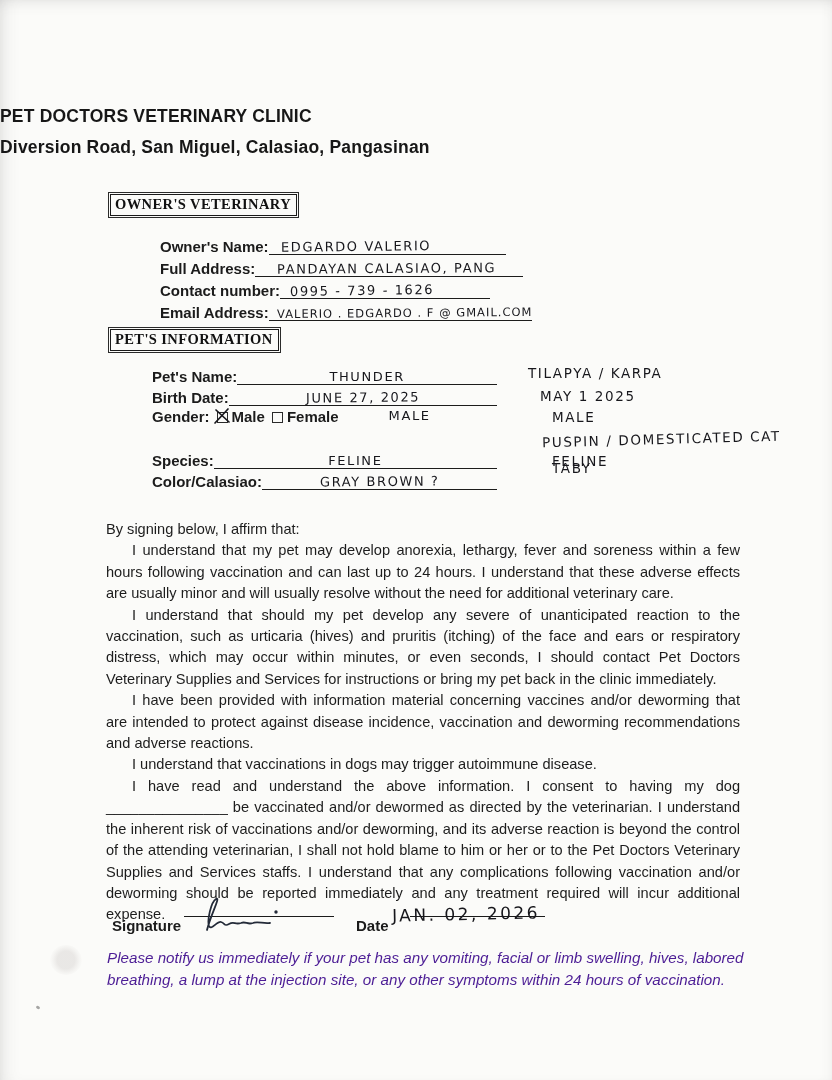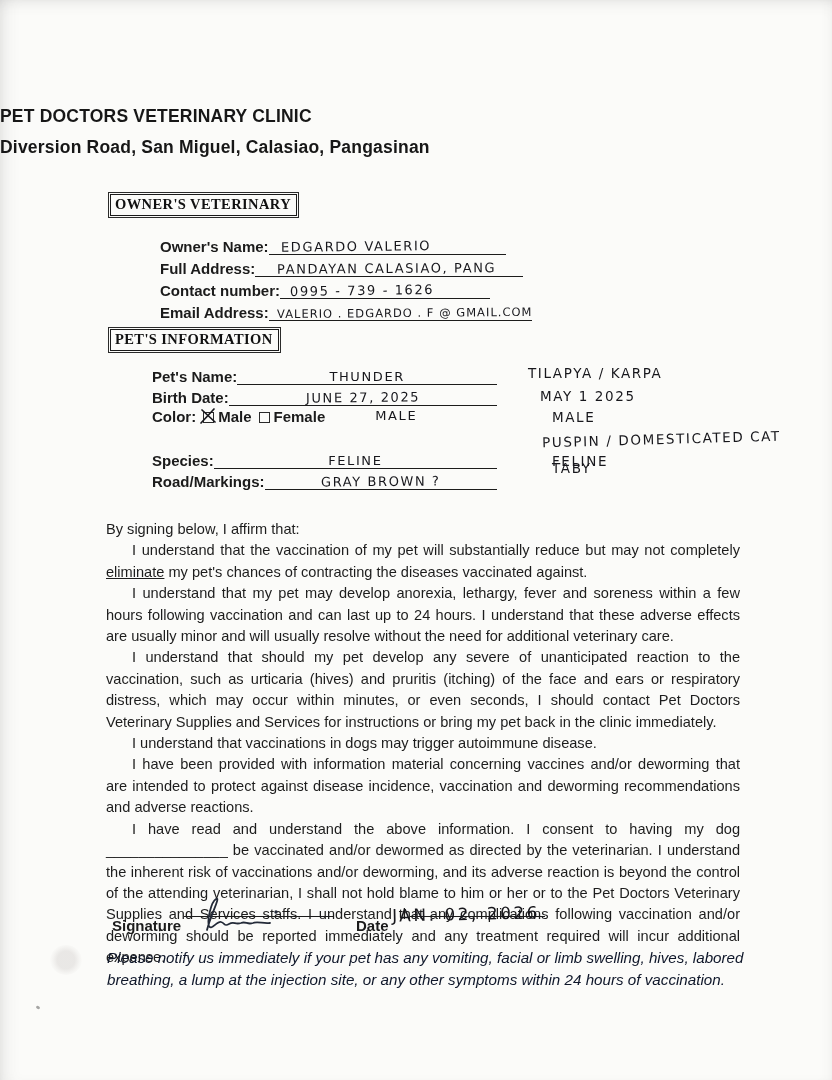--- a/index.html
+++ b/index.html
@@ -92,72 +92,71 @@
       </span>
   </div>
   <div class="frow" style="left:152px; top:387px; width:345px">
     <span class="flabel">Birth Date:</span>
     <span class="fline centered">
         <span class="hw" style="transform:rotate(-.6deg)">JUNE 27, 2025</span>
       </span>
   </div>
 
   <div class="frow" style="left:152px; top:408px; width:345px">
-    <span class="flabel">Color:</span>
+    <span class="flabel">Gender:</span>
     <span class="cb">
       <svg width="20" height="20">
         <path d="M3,3 L16,15 M15,2 L2,16" stroke="#17171c" stroke-width="1.7" fill="none" stroke-linecap="round"></path>
       </svg>
     </span>
     <span class="cbl">Male</span>
     <span class="cb"></span>
     <span class="cbl">Female</span>
     <span class="hw" style="margin-left:50px; margin-bottom:2px">MALE</span>
   </div>
 
   <div class="frow" style="left:152px; top:450px; width:345px">
     <span class="flabel">Species:</span>
     <span class="fline centered">
         <span class="hw">FELINE</span>
       </span>
   </div>
   <div class="frow" style="left:152px; top:471px; width:345px">
-    <span class="flabel">Road/Markings:</span>
+    <span class="flabel">Color/Calasiao:</span>
     <span class="fline centered">
         <span class="hw" style="transform:rotate(-.5deg)">GRAY BROWN ?</span>
       </span>
   </div>
 
   <span class="note hw" style="left:528px; top:366px; font-size:13.5px">TILAPYA / KARPA</span>
   <span class="note hw" style="left:540px; top:389px; font-size:13.5px">MAY 1 2025</span>
   <span class="note hw" style="left:552px; top:410px; font-size:13.5px">MALE</span>
   <span class="note hw" style="left:542px; top:432px; font-size:13.5px; transform:rotate(-1.6deg)">PUSPIN / DOMESTICATED CAT</span>
   <span class="note hw" style="left:552px; top:454px; font-size:13.5px">FELINE</span>
   <span class="note hw" style="left:552px; top:461px; font-size:13.5px">TABY</span>
 
   <div class="bodytext">
     <p class="lead">By signing below, I affirm that:</p>
-    <p><span>I understand that the vaccination of my pet will substantially reduce but may not completely </span><span class="u">eliminate</span><span> my pet's chances of contracting the diseases vaccinated against.</span></p>
     <p>I understand that my pet may develop anorexia, lethargy, fever and soreness within a few hours following vaccination and can last up to 24 hours. I understand that these adverse effects are usually minor and will usually resolve without the need for additional veterinary care.</p>
     <p>I understand that should my pet develop any severe of unanticipated reaction to the vaccination, such as urticaria (hives) and pruritis (itching) of the face and ears or respiratory distress, which may occur within minutes, or even seconds, I should contact Pet Doctors Veterinary Supplies and Services for instructions or bring my pet back in the clinic immediately.</p>
+    <p>I have been provided with information material concerning vaccines and/or deworming that are intended to protect against disease incidence, vaccination and deworming recommendations and adverse reactions.</p>
     <p>I understand that vaccinations in dogs may trigger autoimmune disease.</p>
-    <p>I have been provided with information material concerning vaccines and/or deworming that are intended to protect against disease incidence, vaccination and deworming recommendations and adverse reactions.</p>
     <p><span>I have read and understand the above information. I consent to having my dog </span><span class="blank">_______________</span><span> be vaccinated and/or dewormed as directed by the veterinarian. I understand the inherent risk of vaccinations and/or deworming, and its adverse reaction is beyond the control of the attending veterinarian, I shall not hold blame to him or her or to the Pet Doctors Veterinary Supplies and Services staffs. I understand that any complications following vaccination and/or deworming should be reported immediately and any treatment required will incur additional expense.</span></p>
   </div>
 
   <span class="flabel" style="position:absolute; left:112px; top:917px">Signature</span>
   <span class="sigline" style="left:184px; top:916px; width:150px"></span>
   <svg class="sig-svg" width="115" height="42" viewBox="0 0 115 42">
     <path d="M24,38 C28,22 38,4 33,7 C28,10 24,28 26,34 C28,39 34,29 38,30 C42,31 41,35 46,32 C51,29 52,33 58,31 C63,29 64,33 70,31 C75,29 80,32 87,31" stroke="#232a38" stroke-width="1.8" fill="none" stroke-linecap="round"></path>
     <circle cx="93" cy="20" r="1.7" fill="#232a38"></circle>
   </svg>
   <span class="flabel" style="position:absolute; left:356px; top:917px">Date</span>
   <span class="sigline" style="left:410px; top:916px; width:135px"></span>
   <span class="hw date-hw">JAN. 02, 2026</span>
 
-  <div class="redtext" style="color:#0f172a">
+  <div class="redtext" style="color:#4c1d95">
     <span>Please notify us immediately if your pet has any vomiting, facial or limb swelling, hives, labored</span><br>
     <span>breathing, a lump at the injection site, or any other symptoms within 24 hours of vaccination.</span>
   </div>
 
   <div class="stain"></div>
   <div class="speck"></div>
 </div>
 
 </body></html>

